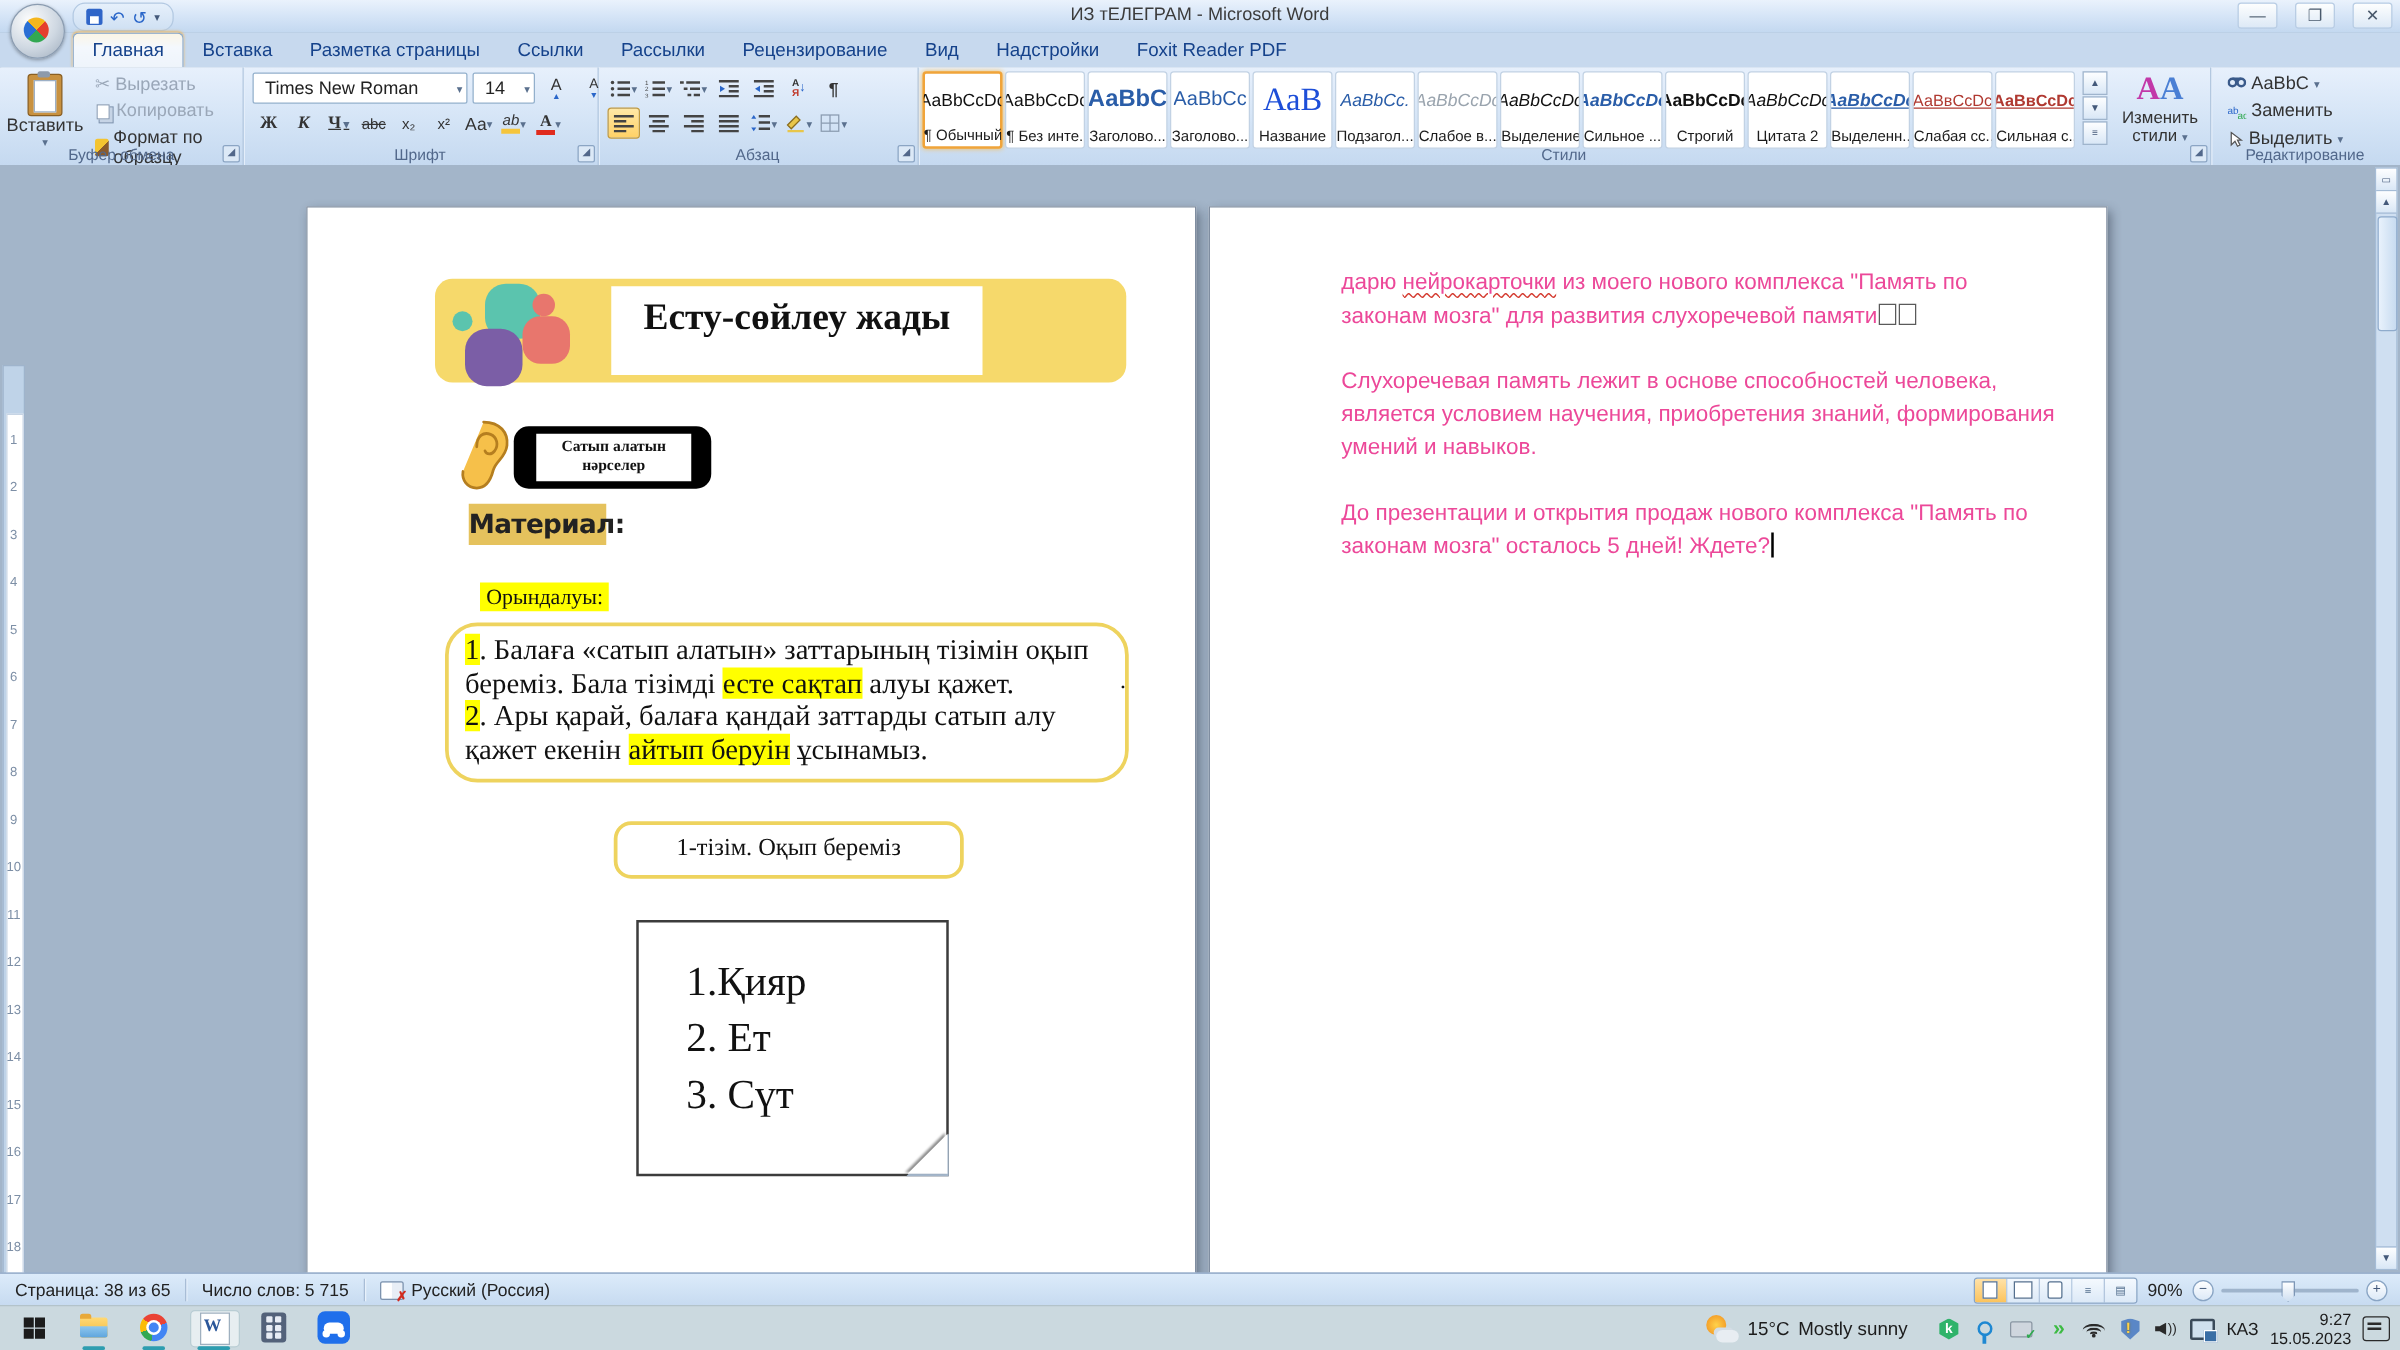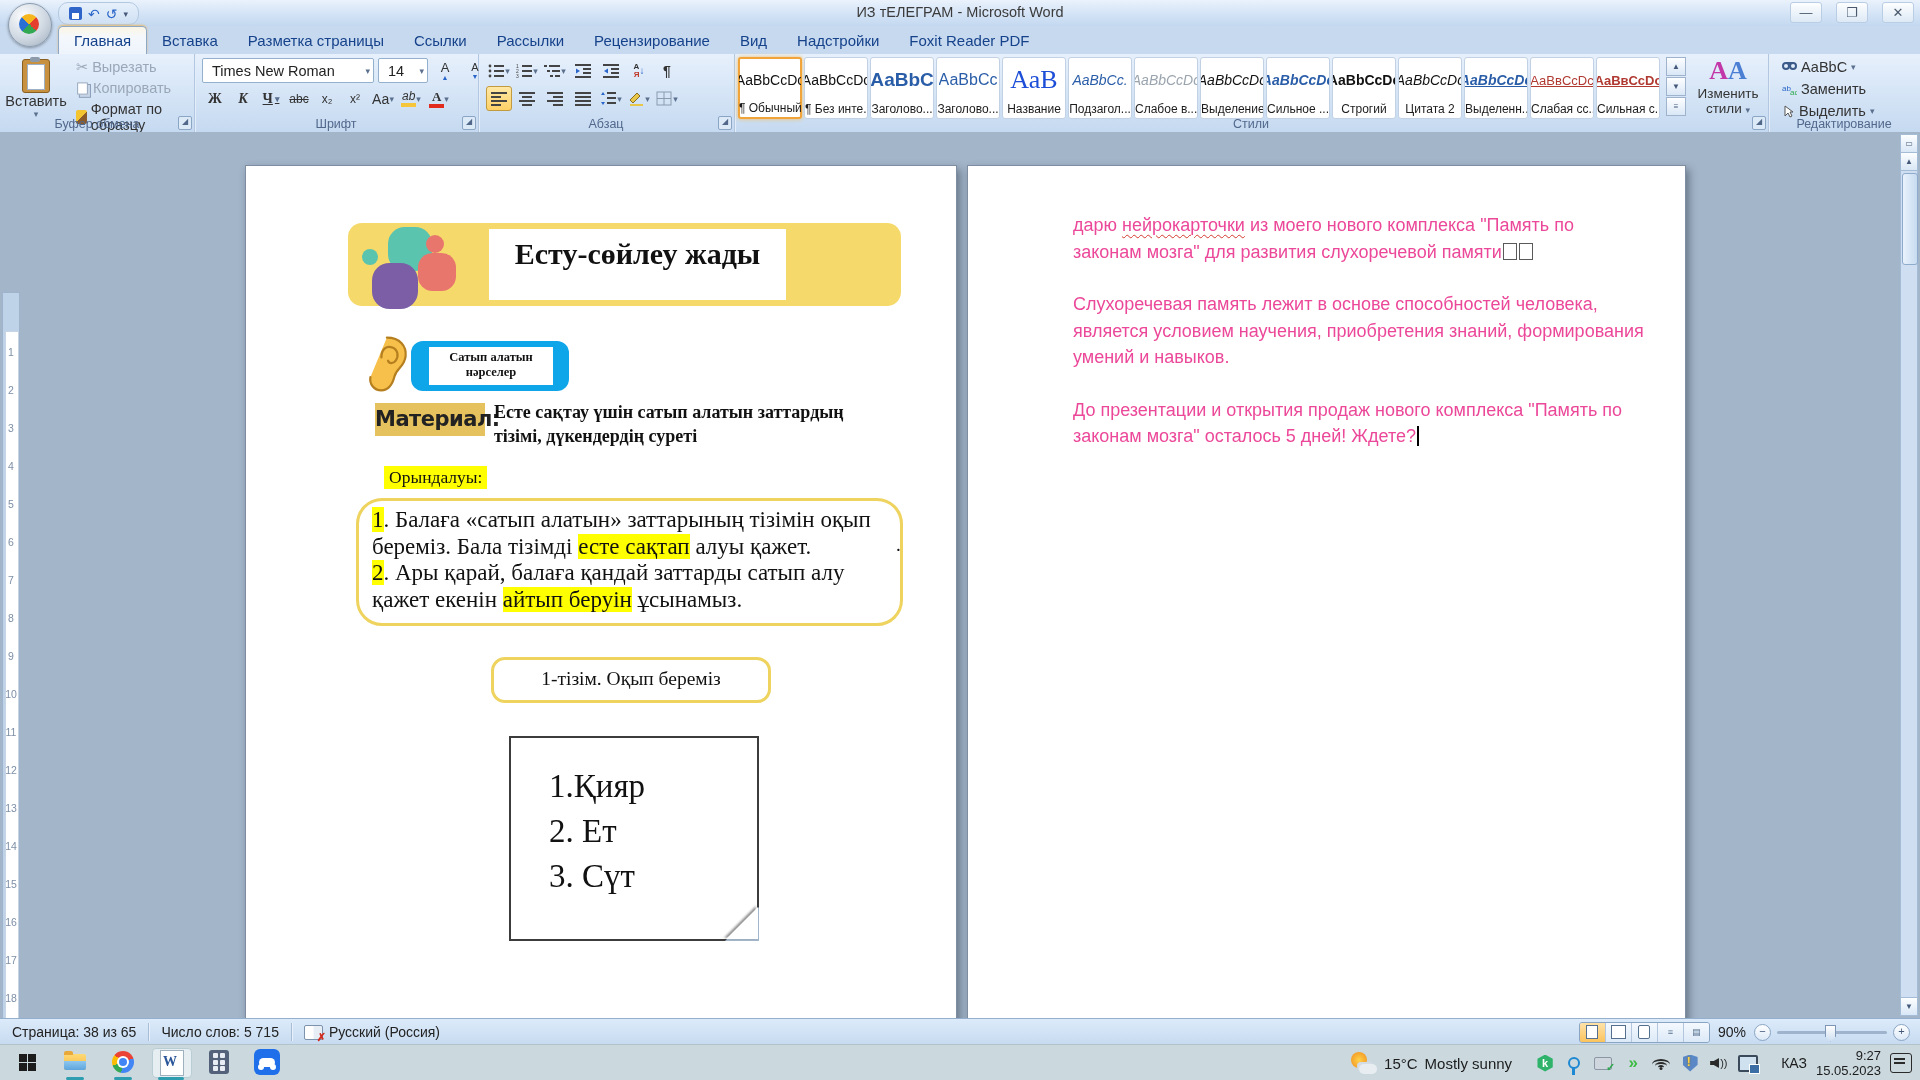--- a/index.html
+++ b/index.html
@@ -106,21 +106,21 @@
     border:1px solid #8fabcc;border-radius:3px;}
   .vs-bottom{position:absolute;bottom:0;left:0;}
 
   
   .kz{font-family:"Liberation Serif",serif;color:#111;}
   .banner{position:absolute;left:102px;top:57px;width:553px;height:83px;background:#f6d96b;border-radius:14px;}
   .banner-inner{position:absolute;left:141px;top:6px;width:297px;height:71px;background:#fff;}
   .banner-title{margin-top:8px;text-align:center;font-size:30px;font-weight:bold;}
   .puzzle{position:absolute;left:14px;top:4px;width:92px;height:88px;}
   .pz{position:absolute;border-radius:38%;}
-  .ear-box{position:absolute;left:165px;top:175px;width:158px;height:50px;background:#0ea5e9;border-radius:12px;}
+  .ear-box{position:absolute;left:165px;top:175px;width:158px;height:50px;background:#000000;border-radius:12px;}
   .ear-inner{position:absolute;left:18px;top:6px;width:124px;height:38px;background:#fff;text-align:center;
     font-size:12.5px;font-weight:bold;line-height:15px;padding-top:3px;box-sizing:border-box;}
   .ear-ic{position:absolute;left:120px;top:168px;width:44px;height:60px;z-index:2;}
   .material-label{position:absolute;left:129px;top:237px;width:110px;height:33px;background:#e5c25d;
     color:#222;font-size:21px;font-weight:bold;text-align:center;line-height:33px;font-family:"DejaVu Sans",sans-serif;letter-spacing:-.5px;}
   .material-text{position:absolute;left:248px;top:234px;width:360px;font-size:18px;font-weight:bold;line-height:24px;}
   .steps-label{position:absolute;left:138px;top:300px;background:#ffff00;font-size:17.5px;padding:1px 5px;}
   .steps-box{position:absolute;left:110px;top:332px;width:547px;height:128px;border:3px solid #eed35e;border-radius:26px;
     box-sizing:border-box;padding:6px 12px 0 13px;font-size:23px;line-height:26.5px;}
   .hl{background:#ffff00;}
@@ -203,21 +203,21 @@
   .wifi .a1{width:18px;height:9px;} .wifi .a2{width:12px;height:6px;} .wifi .a3{width:6px;height:3px;}
   .wifi .dot{position:absolute;left:50%;bottom:0;transform:translateX(-50%);width:3px;height:3px;background:#2a2a2a;border-radius:50%;border:none;}
   .shieldic{width:15px;height:17px;background:#5a87c6;clip-path:polygon(50% 0,100% 15%,100% 60%,50% 100%,0 60%,0 15%);position:relative;}
   .shieldic::after{content:"!";position:absolute;left:4px;top:0px;color:#ffd24a;font-size:12px;font-weight:bold;
     text-shadow:0 0 2px #8a6d00;}
   .speaker{position:relative;width:18px;height:14px;}
   .speaker .cone{position:absolute;left:0;top:2px;width:9px;height:10px;background:#2a2a2a;clip-path:polygon(0 30%,40% 30%,100% 0,100% 100%,40% 70%,0 70%);}
   .speaker .wav{position:absolute;left:10px;top:1px;font-size:11px;color:#2a2a2a;}
   .monic{width:16px;height:13px;border:2px solid #3a4a5a;border-radius:2px;background:#cfe0ee;position:relative;}
   .monic::after{content:"";position:absolute;right:-4px;bottom:-4px;width:9px;height:8px;background:#3a6ea5;border:1px solid #fff;}
-  .lang{font-size:14px;margin-left:14px;}
+  .lang{font-size:14px;}
   .clock{text-align:right;font-size:13px;line-height:15px;}
   .notif{width:20px;height:18px;border:1.5px solid #2a2a2a;border-radius:3px;position:relative;}
   .notif::before{content:"";position:absolute;left:3px;top:4px;width:11px;height:1.5px;background:#2a2a2a;box-shadow:0 4px 0 #2a2a2a;}
 
   svg{display:block;}
 </style>
 </head>
 <body>
 
 <div id="screen">
@@ -639,24 +639,20 @@
         <path d="M14 20 C14 12 19 9 24 11 C29 13 30 19 27 23 C25 26 21 26 20 23" fill="none" stroke="#b57e1f" stroke-width="2" stroke-linecap="round"></path>
       </svg>
       <div class="ear-box">
         <div class="ear-inner">
           <span>Сатып алатын</span><br>
           <span>нәрселер</span>
         </div>
       </div>
 
       <div class="material-label">Материал:</div>
-      <div class="material-text">
-        <div>Есте сақтау үшін сатып алатын заттардың</div>
-        <div>тізімі, дүкендердің суреті</div>
-      </div>
 
       <div class="steps-label">Орындалуы:</div>
 
       <div class="steps-box">
         <div><span class="hl">1</span><span>.  Балаға «сатып алатын» заттарының тізімін оқып береміз.  Бала тізімді </span><span class="hl">есте сақтап</span><span> алуы қажет.</span></div>
         <div><span class="hl">2</span><span>.  Ары қарай, балаға қандай заттарды сатып алу қажет екенін </span><span class="hl">айтып беруін</span><span> ұсынамыз.</span></div>
       </div>
       <div class="stray-dot">.</div>
 
       <div class="listbox">1-тізім. Оқып береміз</div>

